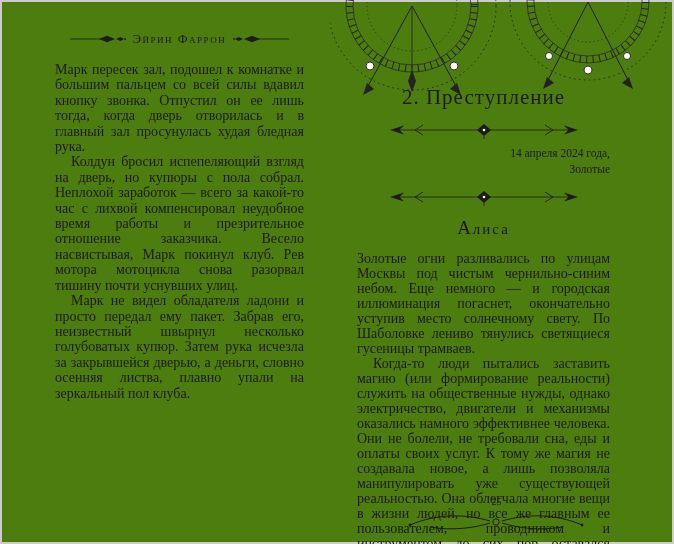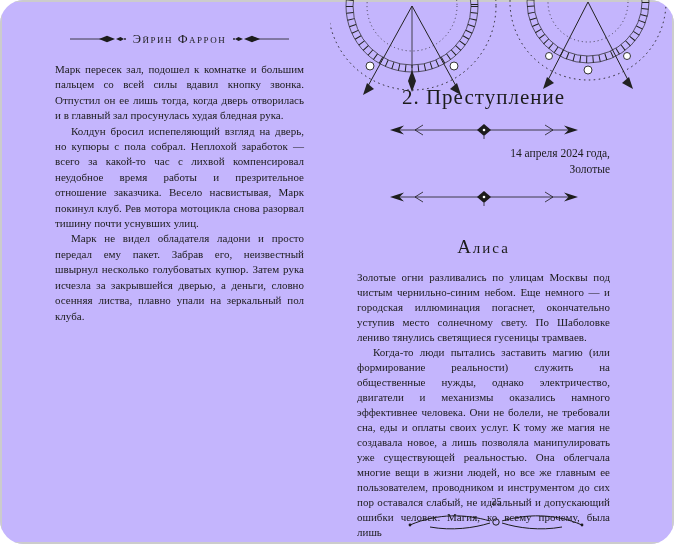--- a/index.html
+++ b/index.html
@@ -1,58 +1,57 @@
 <!DOCTYPE html>
 <html><head>
 <meta charset="utf-8">
 <style>
   * { box-sizing: border-box; }
   html,body { margin:0; padding:0; background:#ffffff; }
   .spread {
     position: relative;
     width: 674px; height: 544px;
-    background: #c4b5fd;
+    background: #4d7c0f;
     overflow: hidden;
     font-family: "Liberation Serif", "DejaVu Serif", serif;
     color: #1c1c1c;
-    border-radius: 24px;
   }
   .frame {
     position:absolute; inset:0;
     border:2px solid #cccccc;
     pointer-events:none;
   }
   
   .left-col { position:absolute; left:55px; top:32px; width:249px; }
   .header-row {
     display:flex; align-items:center; justify-content:center;
     gap:7px; margin-bottom:16px; height:14px;
   }
   .running-header {
     font-size:12.5px; letter-spacing:1.5px; white-space:nowrap;
     font-variant: small-caps;
   }
   .mirror { transform: scaleX(-1); }
   p.body-par {
-    margin:0; font-size:11px; line-height:15.4px;
+    margin:0; font-size:14px; line-height:15.4px;
     text-align:justify;
   }
   p.indent { text-indent:16px; }
 
   
   .clocks { position:absolute; left:330px; top:0; }
   .right-col { position:absolute; left:357px; top:0; width:253px; }
   .chapter-title {
     margin-top:84px; text-align:center;
     font-size:21px; letter-spacing:1px; line-height:26px;
   }
   .divider { display:block; margin:11px auto 0; }
   .dateline { margin-top:6px; text-align:right; font-size:11.5px; line-height:16px; }
   .section-heading {
-    margin-top:31px; text-align:center;
+    margin-top:12px; text-align:center;
     font-size:15px; letter-spacing:2px; line-height:19px;
   }
   .section-heading::first-letter { font-size:19px; }
   .right-body { margin-top:12px; }
   .right-body p.body-par { line-height:15px; }
   .page-number {
     position:absolute; left:370px; top:496px; width:253px;
     text-align:center; font-size:10px;
   }
   .footer-flourish { position:absolute; left:404px; top:508px; }

